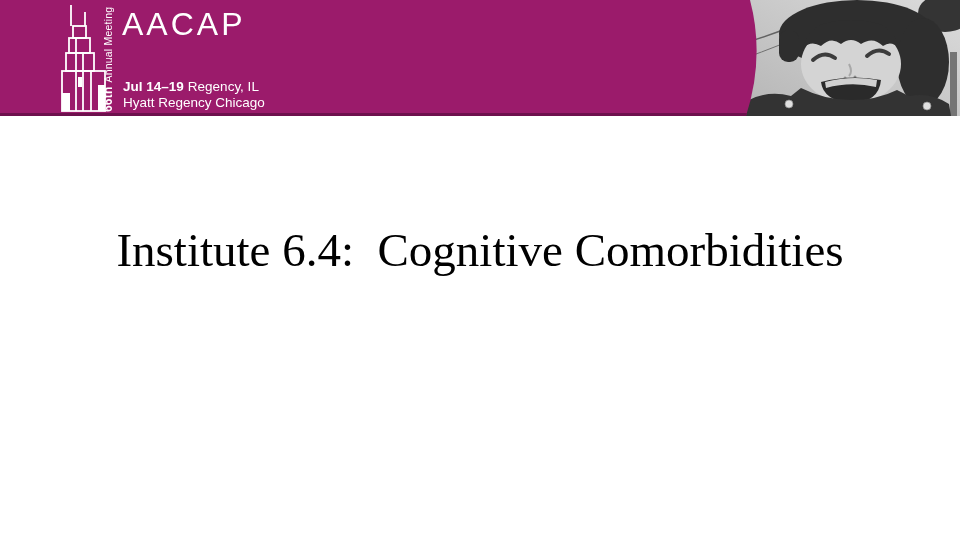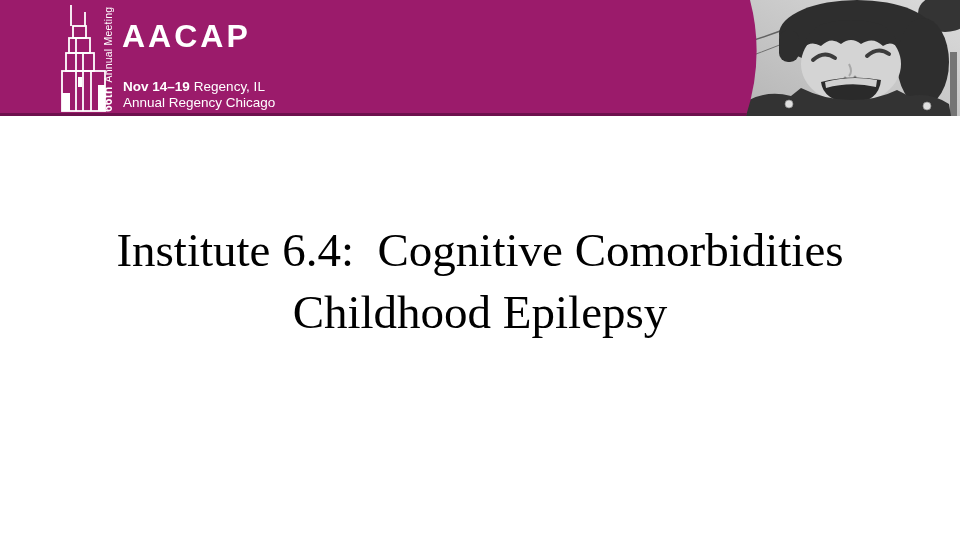--- a/index.html
+++ b/index.html
@@ -48,23 +48,23 @@
     align-items: baseline;
     gap: 4px;
     white-space: nowrap;
     letter-spacing: 0.2px;
   }
   .logo-vertical .v-bold { font-size: 12px; font-weight: bold; }
   .logo-vertical .v-reg  { font-size: 10.5px; }
 
   .logo-org {
     position: absolute;
-    left: 122px; top: 20px;
+    left: 122px; top: 8px;
     font-size: 32px;
-    font-weight: bold;
+    font-weight: normal;
     letter-spacing: 3px;
     line-height: 1;
   }
   .logo-year {
     position: absolute;
     left: 121px; top: 36px;
     font-size: 43px;
     font-weight: bold;
     letter-spacing: 0.5px;
     line-height: 1;
@@ -170,25 +170,24 @@
       </svg>
 
       <div class="logo-vertical">
         <span class="v-bold">66th</span>
         <span class="v-reg">Annual Meeting</span>
       </div>
 
       <div class="logo-org">AACAP</div>
 
       <div class="logo-dates">
-        <span class="d-bold">Nov 14–19</span><span>Regency, IL</span>
+        <span class="d-bold">Jul 14–19</span><span>Regency, IL</span>
       </div>
-      <div class="logo-venue">Annual Regency Chicago</div>
+      <div class="logo-venue">Hyatt Regency Chicago</div>
 
     </div>
   </header>
 
   <div class="title-block">
     <div class="title-line">Institute 6.4:  Cognitive Comorbidities</div>
-    <div class="title-line">Childhood Epilepsy</div>
   </div>
 
 </div>
 
 </body></html>

